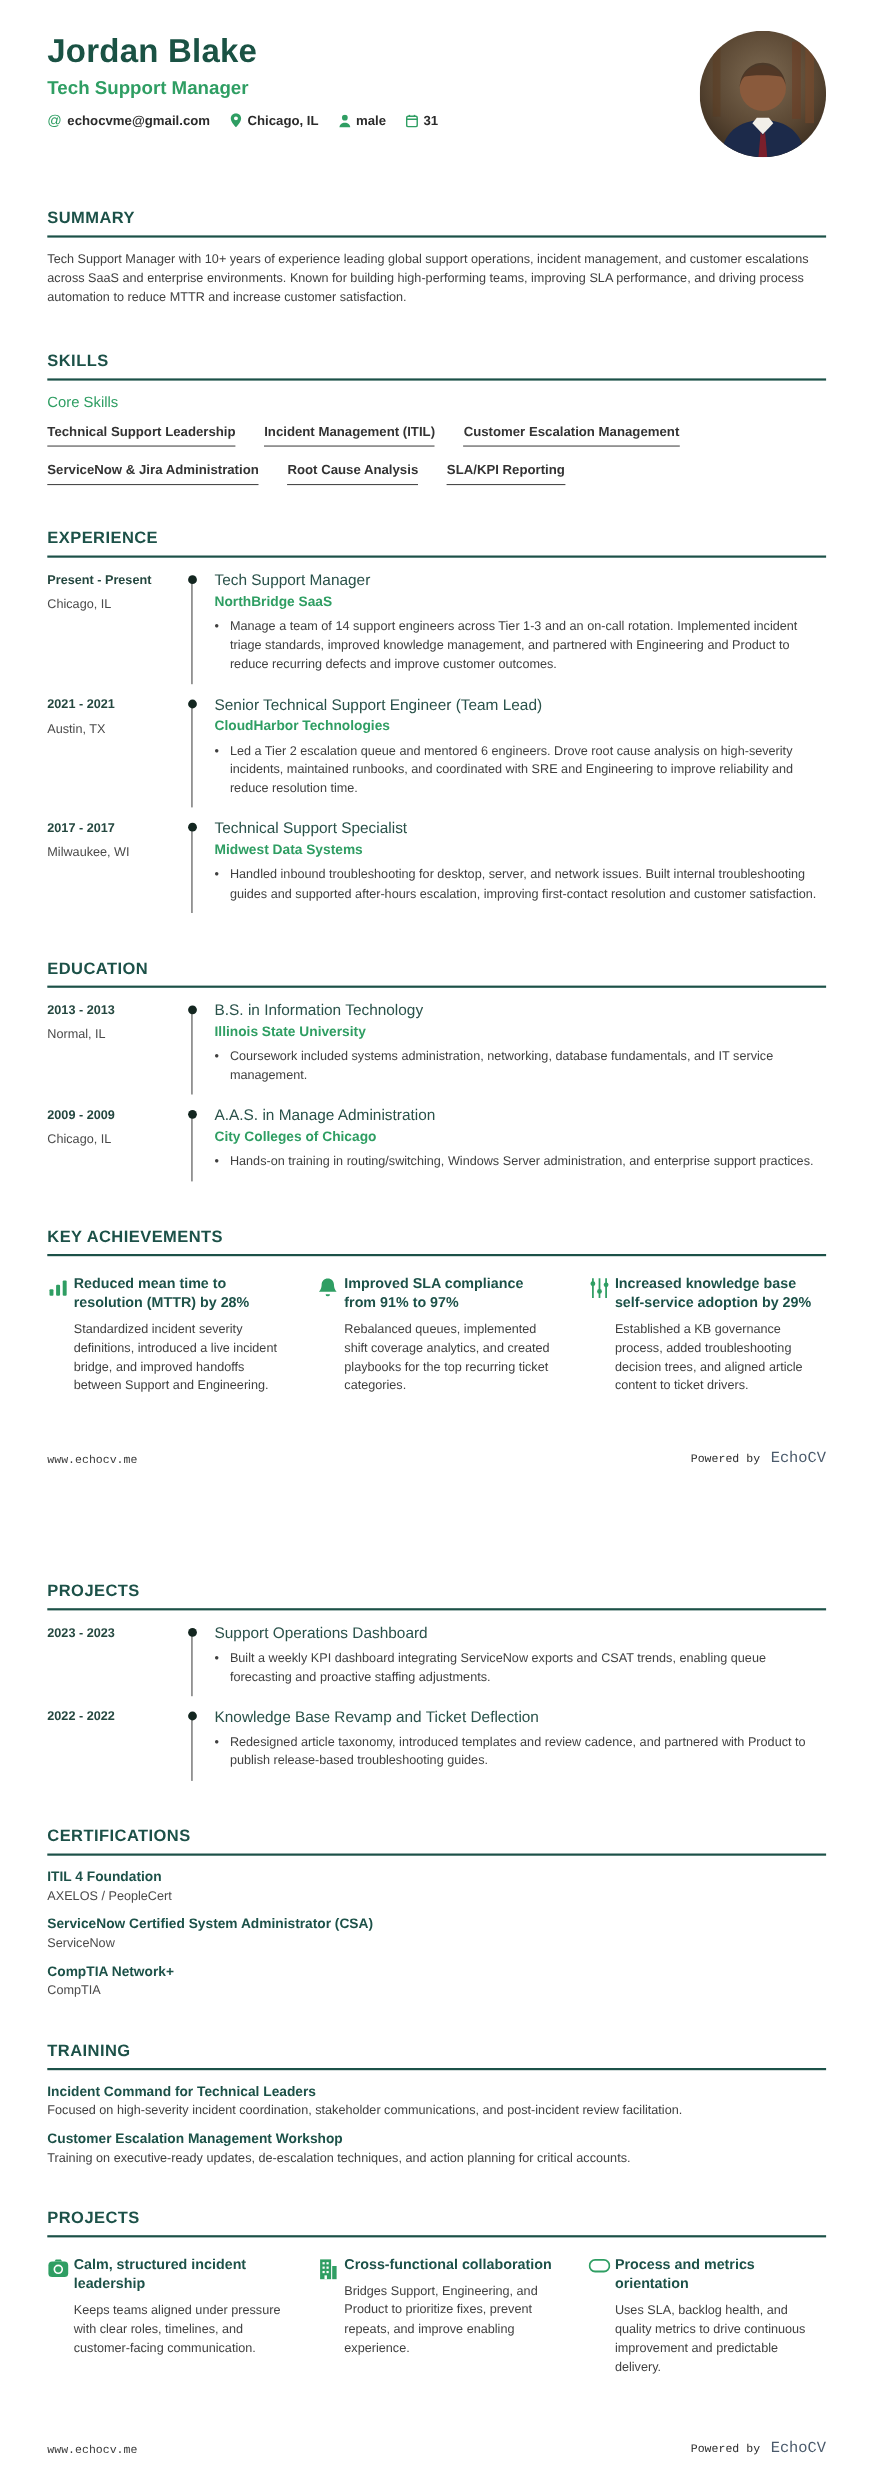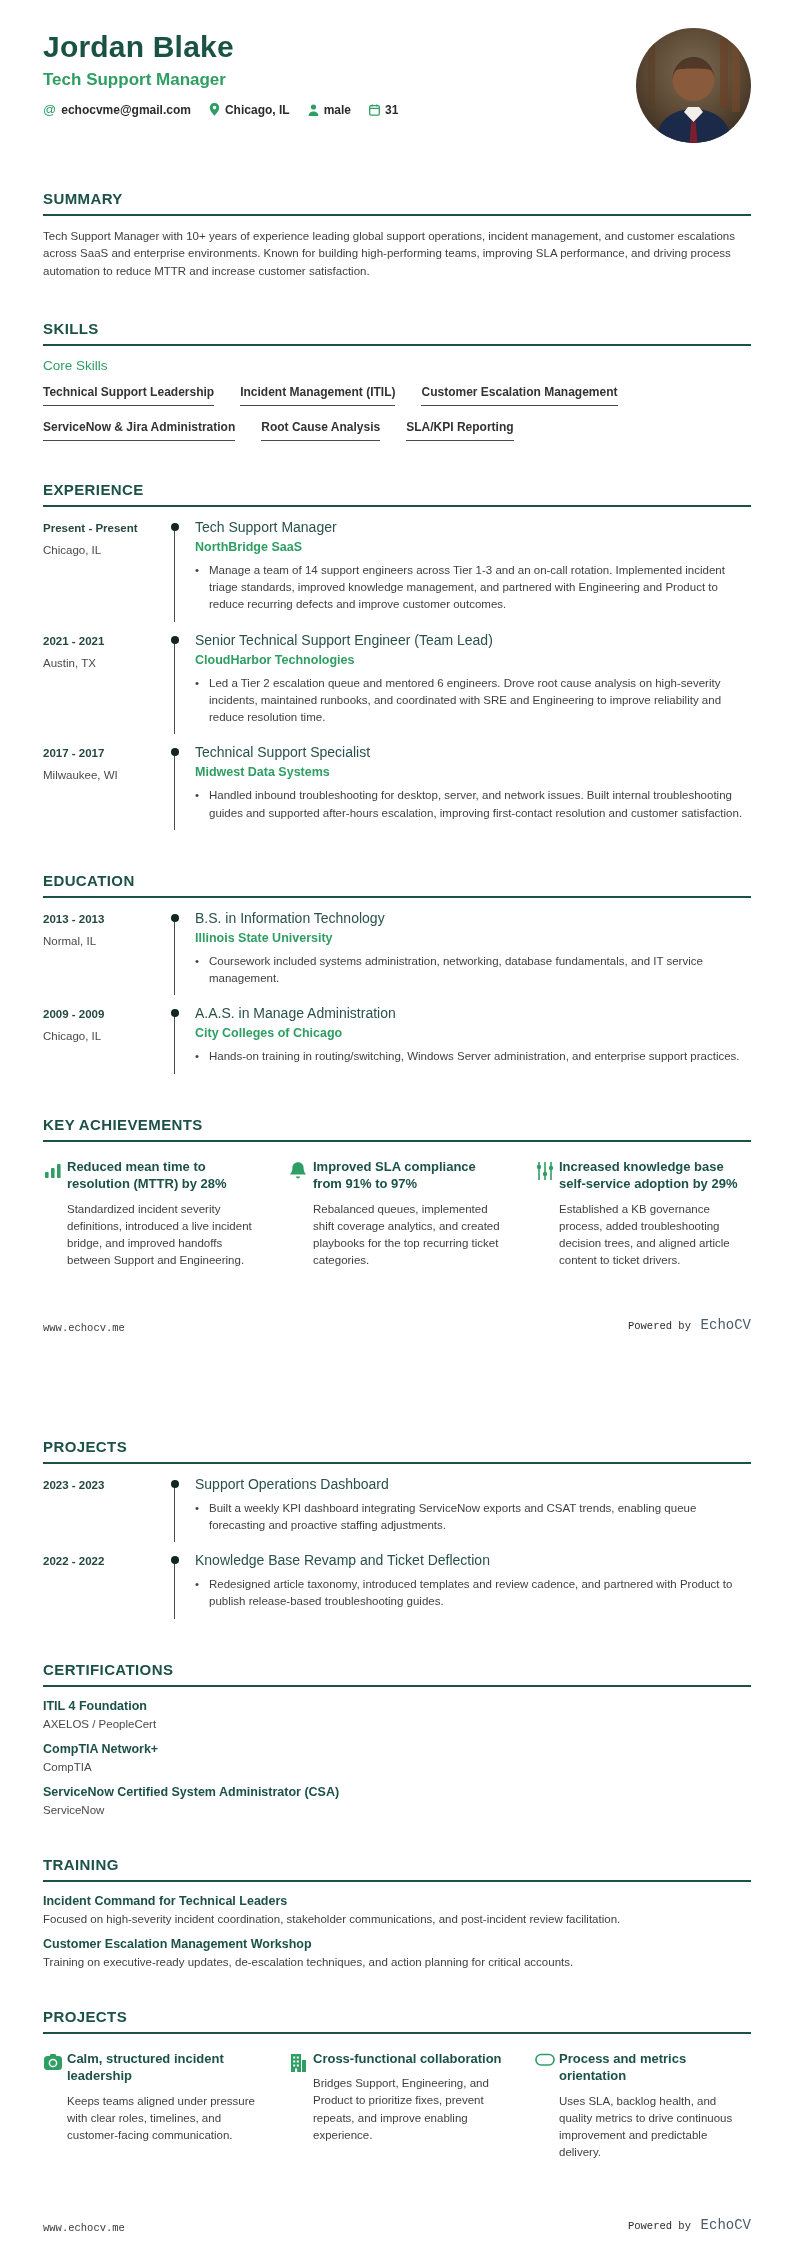--- a/index.html
+++ b/index.html
@@ -361,26 +361,26 @@
     </div>
 
     <div class="section">
       <div class="section-title">CERTIFICATIONS</div>
       <div class="section-body">
         <div class="cert-item">
           <div class="cert-name">ITIL 4 Foundation</div>
           <div class="cert-issuer">AXELOS / PeopleCert</div>
         </div>
         <div class="cert-item">
+          <div class="cert-name">ServiceNow Certified System Administrator (CSA)</div>
+          <div class="cert-issuer">ServiceNow</div>
+        </div>
+        <div class="cert-item">
           <div class="cert-name">CompTIA Network+</div>
           <div class="cert-issuer">CompTIA</div>
-        </div>
-        <div class="cert-item">
-          <div class="cert-name">ServiceNow Certified System Administrator (CSA)</div>
-          <div class="cert-issuer">ServiceNow</div>
         </div>
       </div>
     </div>
 
     <div class="section">
       <div class="section-title">TRAINING</div>
       <div class="section-body">
         <div class="train-item">
           <div class="train-name">Incident Command for Technical Leaders</div>
           <div class="train-desc">Focused on high-severity incident coordination, stakeholder communications, and post-incident review facilitation.</div>

